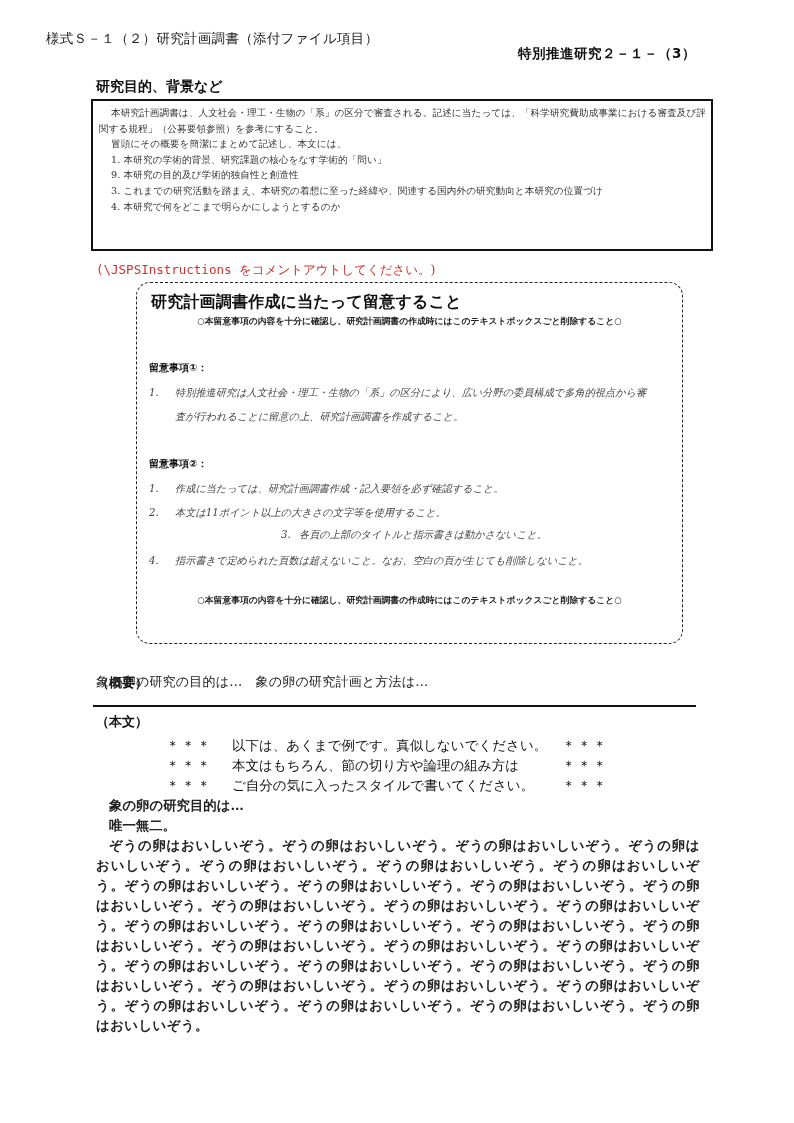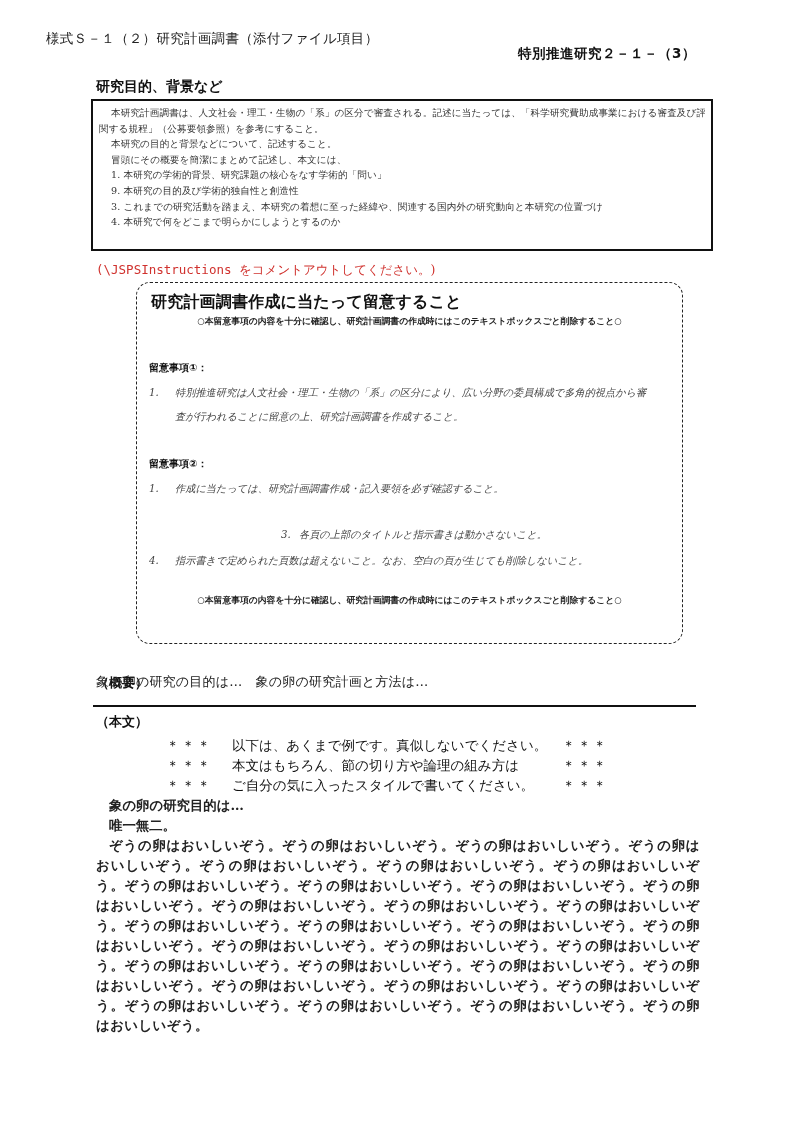--- a/index.html
+++ b/index.html
@@ -113,21 +113,20 @@
 <body>
 
 <div class="form-title">様式Ｓ－１（２）研究計画調書（添付ファイル項目）</div>
 <div class="header-id">特別推進研究２－１－（3）</div>
 
 <div class="section-heading">研究目的、背景など</div>
 
 <div class="instruction-box">
   <div class="line indent">本研究計画調書は、人文社会・理工・生物の「系」の区分で審査される。記述に当たっては、「科学研究費助成事業における審査及び評価に</div>
   <div class="line">関する規程」（公募要領参照）を参考にすること。</div>
-  <div class="line indent">本研究の目的と背景などについて、記述すること。</div>
   <div class="line indent">冒頭にその概要を簡潔にまとめて記述し、本文には、</div>
   <div class="line indent2">1.  本研究の学術的背景、研究課題の核心をなす学術的「問い」</div>
   <div class="line indent2">9.  本研究の目的及び学術的独自性と創造性</div>
   <div class="line indent2">3.  これまでの研究活動を踏まえ、本研究の着想に至った経緯や、関連する国内外の研究動向と本研究の位置づけ</div>
   <div class="line indent2">4.  本研究で何をどこまで明らかにしようとするのか</div>
 </div>
 
 <div class="comment-out-note">
   <span>(\JSPSInstructions</span>
   <span class="jp">をコメントアウトしてください。)</span>
@@ -139,20 +138,23 @@
 
   <div class="caution-label caution1-label">留意事項①：</div>
   <div class="caution-item" style="top:98px;">
     <span class="num">1.</span><span class="text">特別推進研究は人文社会・理工・生物の「系」の区分により、広い分野の委員構成で多角的視点から審</span>
     <span class="cont">査が行われることに留意の上、研究計画調書を作成すること。</span>
   </div>
 
   <div class="caution-label caution2-label">留意事項②：</div>
   <div class="caution-item" style="top:194px;">
     <span class="num">1.</span><span class="text">作成に当たっては、研究計画調書作成・記入要領を必ず確認すること。</span>
+  </div>
+  <div class="caution-item" style="top:218px;">
+    <span class="num">2.</span><span class="text">本文は11ポイント以上の大きさの文字等を使用すること。</span>
   </div>
   <div class="caution-item" style="top:240px;text-align:center;">
     <span class="num">3.</span><span class="text">各頁の上部のタイトルと指示書きは動かさないこと。</span>
   </div>
   <div class="caution-item" style="top:266px;">
     <span class="num">4.</span><span class="text">指示書きで定められた頁数は超えないこと。なお、空白の頁が生じても削除しないこと。</span>
   </div>
 
   <div class="box-note note-bottom">○本留意事項の内容を十分に確認し、研究計画調書の作成時にはこのテキストボックスごと削除すること○</div>
 </div>

